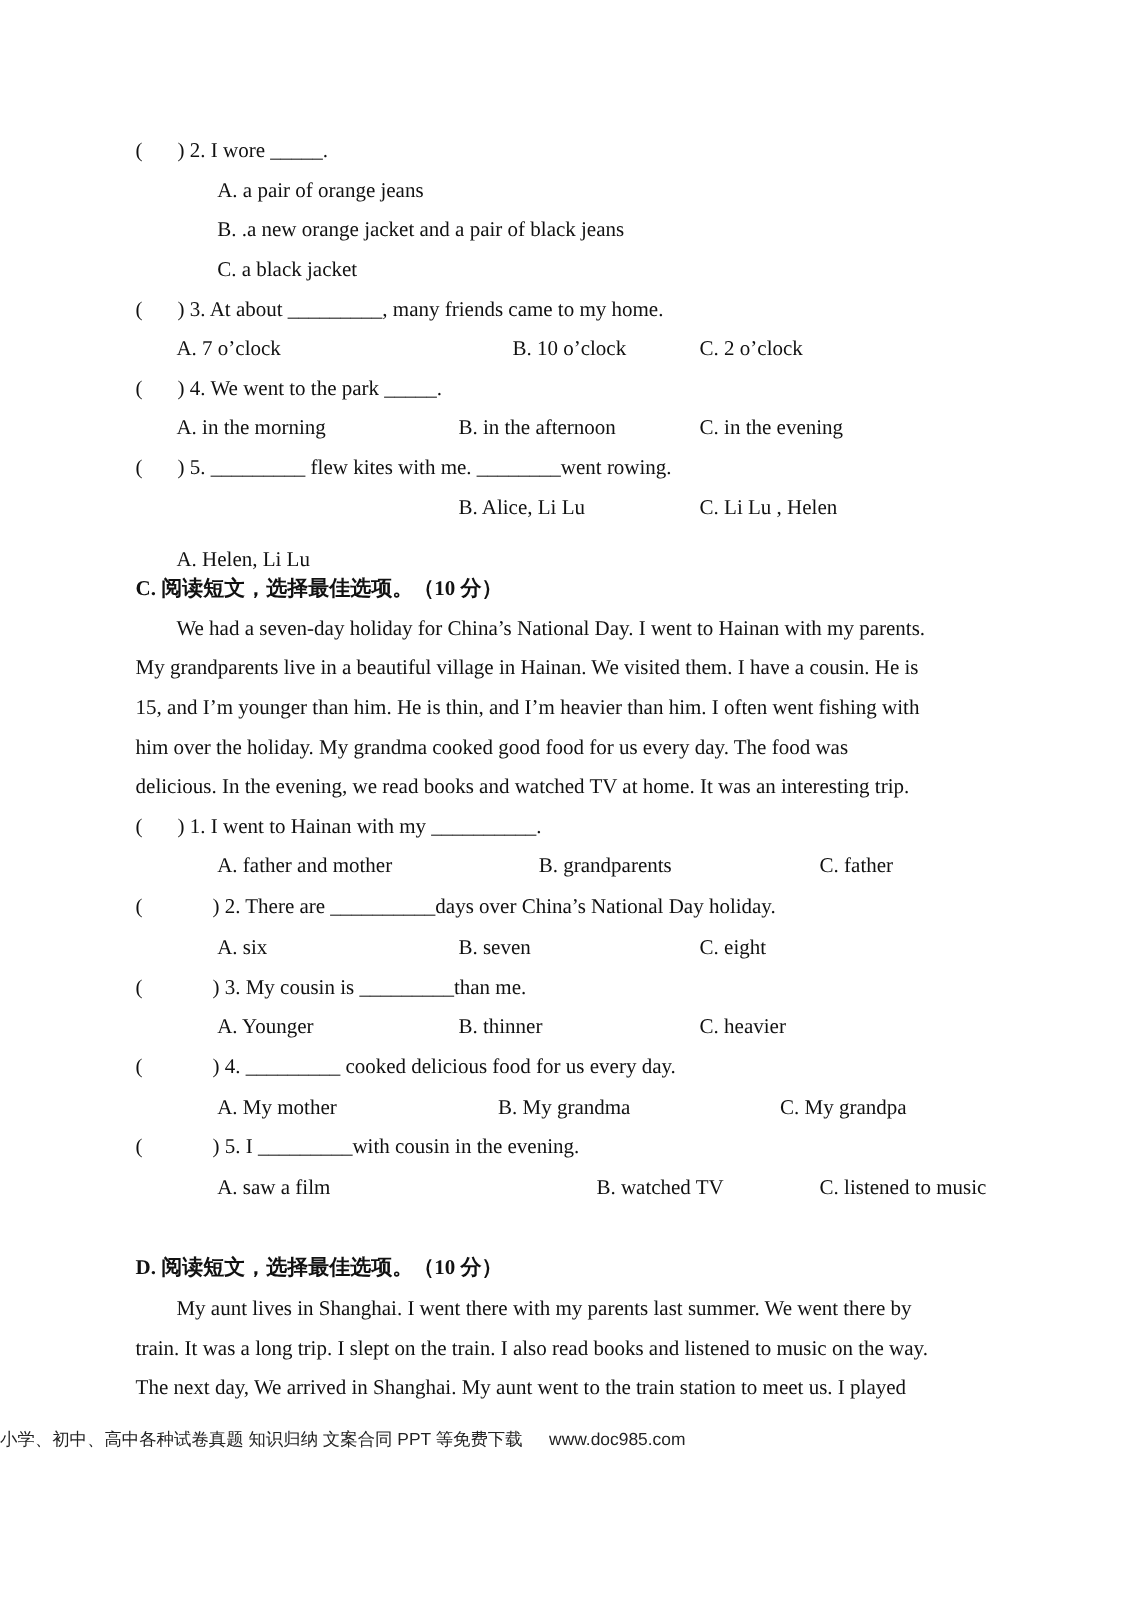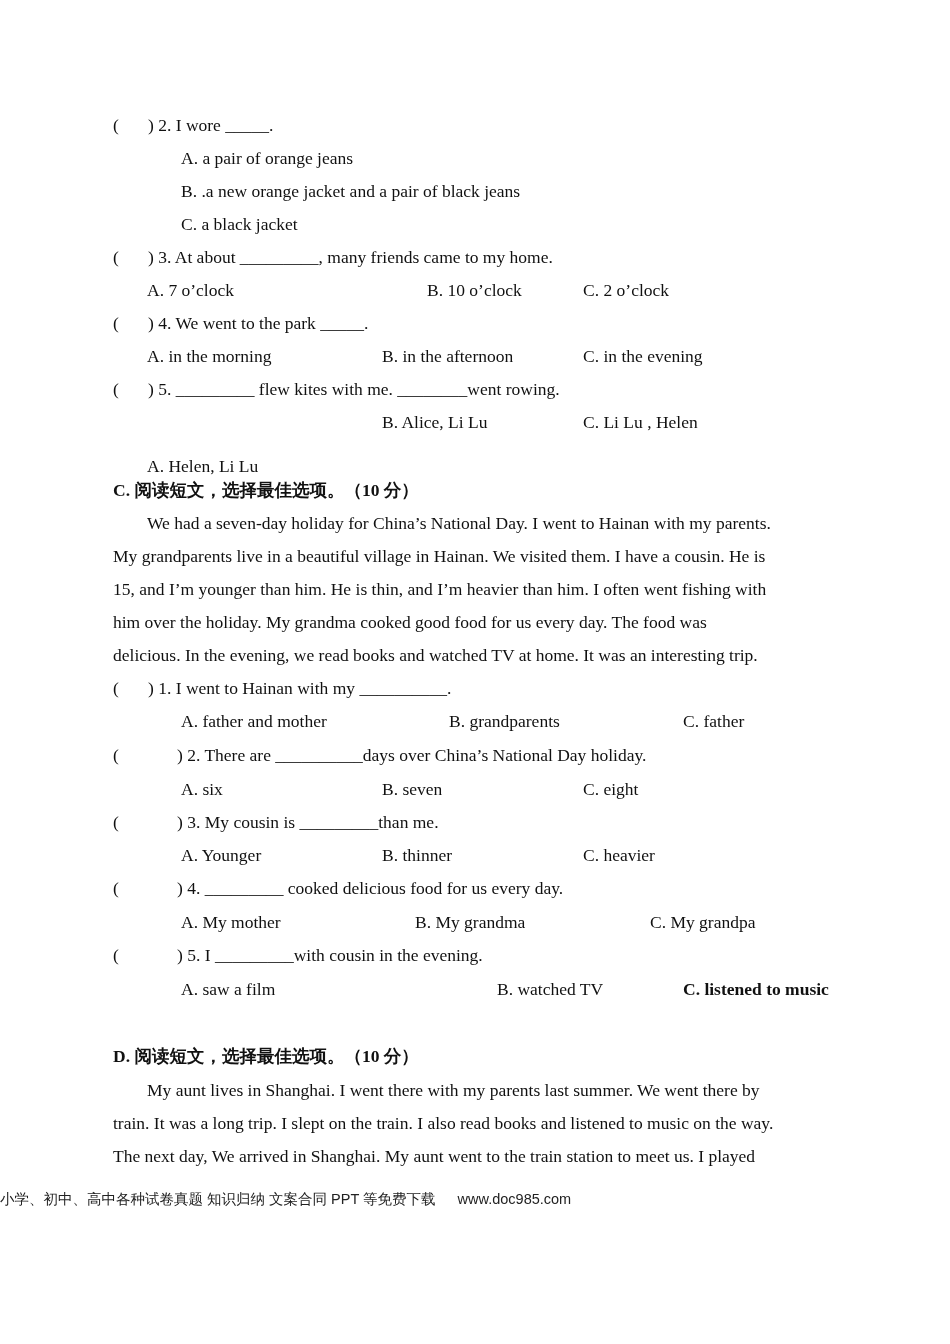--- a/index.html
+++ b/index.html
@@ -76,21 +76,21 @@
   <div class="line" style="top:877px;left:113px;">(</div>
   <div class="line" style="top:877px;left:177px;text-align:right;">) <span>4. _________ cooked delicious food for us every day.</span></div>
   <div class="opt" style="top:911px;left:181px;">A. My mother</div>
   <div class="opt" style="top:911px;left:415px;">B. My grandma</div>
   <div class="opt" style="top:911px;left:650px;">C. My grandpa</div>
 
   <div class="line" style="top:944px;left:113px;">(</div>
   <div class="line" style="top:944px;left:177px;">) <span>5. I _________with cousin in the evening.</span></div>
   <div class="opt" style="top:978px;left:181px;">A. saw a film</div>
   <div class="opt" style="top:978px;left:449px;margin-left:48px;">B. watched TV</div>
-  <div class="opt" style="top:978px;left:683px;font-weight:bold;">C. listened to music</div>
+  <div class="opt" style="top:978px;left:683px;">C. listened to music</div>
 </div>
 
 <div>
   <div class="line heading" style="top:1045px;left:113px;">D. 阅读短文，选择最佳选项。（10 分）</div>
   <div class="line" style="top:1079px;left:147px;">My aunt lives in Shanghai. I went there with my parents last summer. We went there by</div>
   <div class="line" style="top:1112px;left:113px;">train. It was a long trip. I slept on the train. I also read books and listened to music on the way.</div>
   <div class="line" style="top:1145px;left:113px;">The next day, We arrived in Shanghai. My aunt went to the train station to meet us. I played</div>
 </div>
 
 <div class="footer">

